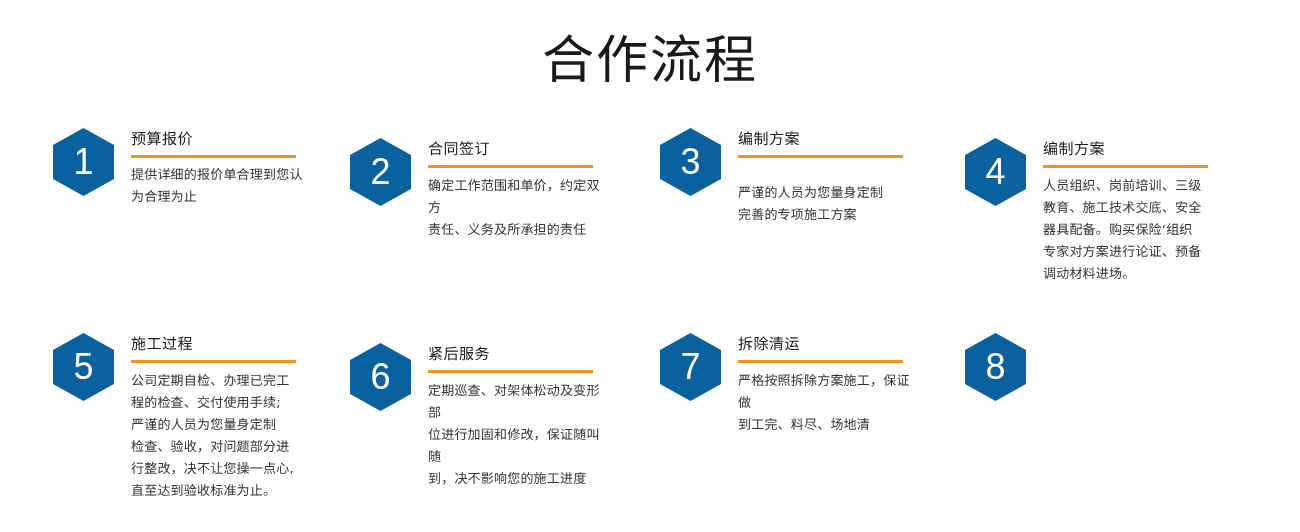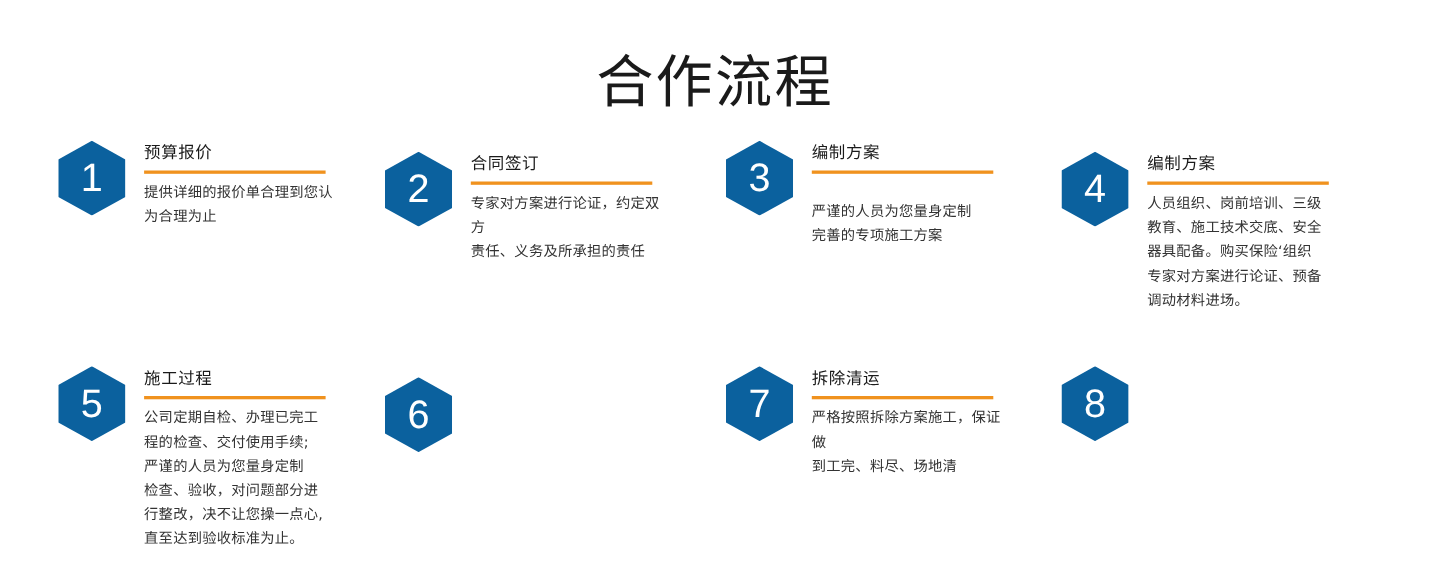--- a/index.html
+++ b/index.html
@@ -16,21 +16,21 @@
   }
 
   .page-title {
     width: 100%;
     text-align: center;
     font-size: 52px;
     font-weight: 400;
     color: #1a1a1a;
     letter-spacing: 2px;
     margin: 0;
-    padding-top: 44px;
+    padding-top: 28px;
     line-height: 1.25;
   }
 
   .steps-grid {
     position: absolute;
     left: 0;
     top: 128px;
     width: 1300px;
   }
 
@@ -152,21 +152,21 @@
     <div class="step-card offset-2 nudge-down">
       <div class="hexagon">
         <svg viewBox="0 0 61 68" xmlns="http://www.w3.org/2000/svg" aria-hidden="true">
           <polygon points="30.5,0 61,17 61,51 30.5,68 0,51 0,17" fill="#0b619e"></polygon>
         </svg>
         <span class="hex-number">2</span>
       </div>
       <div class="step-body">
         <div class="step-title">合同签订</div>
         <div class="step-rule" style="background: rgb(240, 146, 30);"></div>
-        <div class="step-desc" style="color: rgb(51, 51, 51);">专家对方案进行论证，约定双方
+        <div class="step-desc" style="color: rgb(51, 51, 51);">确定工作范围和单价，约定双方
 责任、义务及所承担的责任</div>
       </div>
     </div>
 
     <div class="step-card offset-3">
       <div class="hexagon">
         <svg viewBox="0 0 61 68" xmlns="http://www.w3.org/2000/svg" aria-hidden="true">
           <polygon points="30.5,0 61,17 61,51 30.5,68 0,51 0,17" fill="#0b619e"></polygon>
         </svg>
         <span class="hex-number">3</span>
@@ -220,20 +220,27 @@
       </div>
     </div>
 
     <div class="step-card offset-6 nudge-down">
       <div class="hexagon">
         <svg viewBox="0 0 61 68" xmlns="http://www.w3.org/2000/svg" aria-hidden="true">
           <polygon points="30.5,0 61,17 61,51 30.5,68 0,51 0,17" fill="#0b619e"></polygon>
         </svg>
         <span class="hex-number">6</span>
       </div>
+      <div class="step-body">
+        <div class="step-title">紧后服务</div>
+        <div class="step-rule" style="background: rgb(240, 146, 30);"></div>
+        <div class="step-desc" style="color: rgb(51, 51, 51);">定期巡查、对架体松动及变形部
+位进行加固和修改，保证随叫随
+到，决不影响您的施工进度</div>
+      </div>
     </div>
 
     <div class="step-card offset-7">
       <div class="hexagon">
         <svg viewBox="0 0 61 68" xmlns="http://www.w3.org/2000/svg" aria-hidden="true">
           <polygon points="30.5,0 61,17 61,51 30.5,68 0,51 0,17" fill="#0b619e"></polygon>
         </svg>
         <span class="hex-number">7</span>
       </div>
       <div class="step-body">

